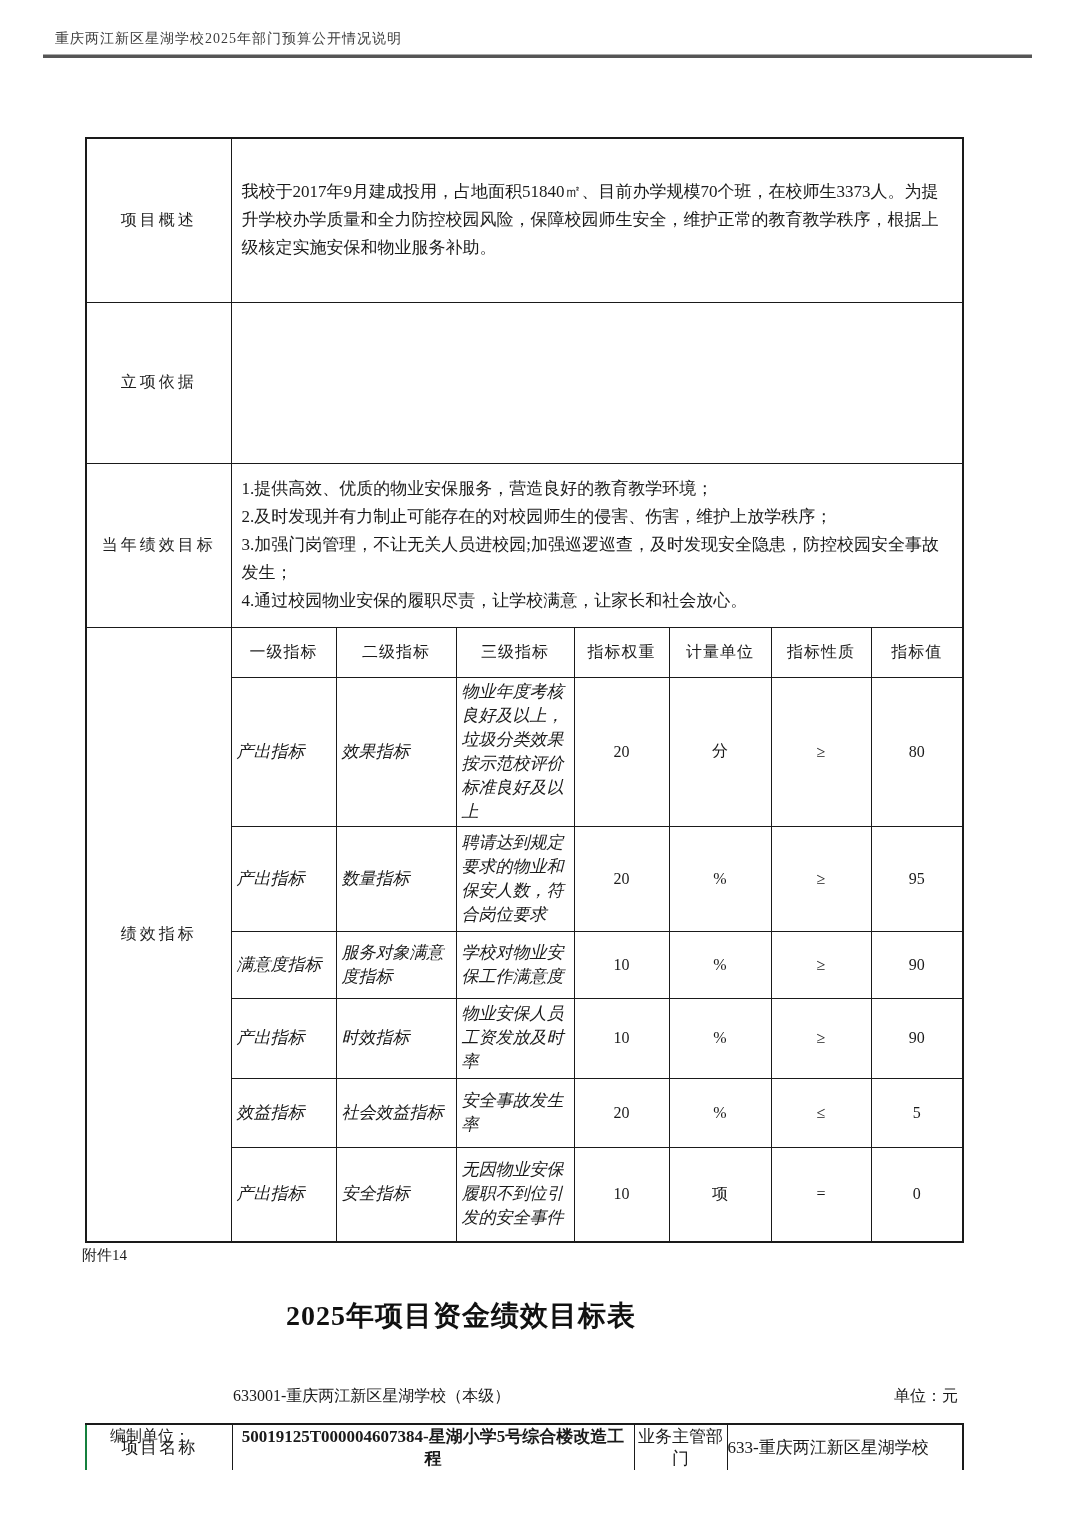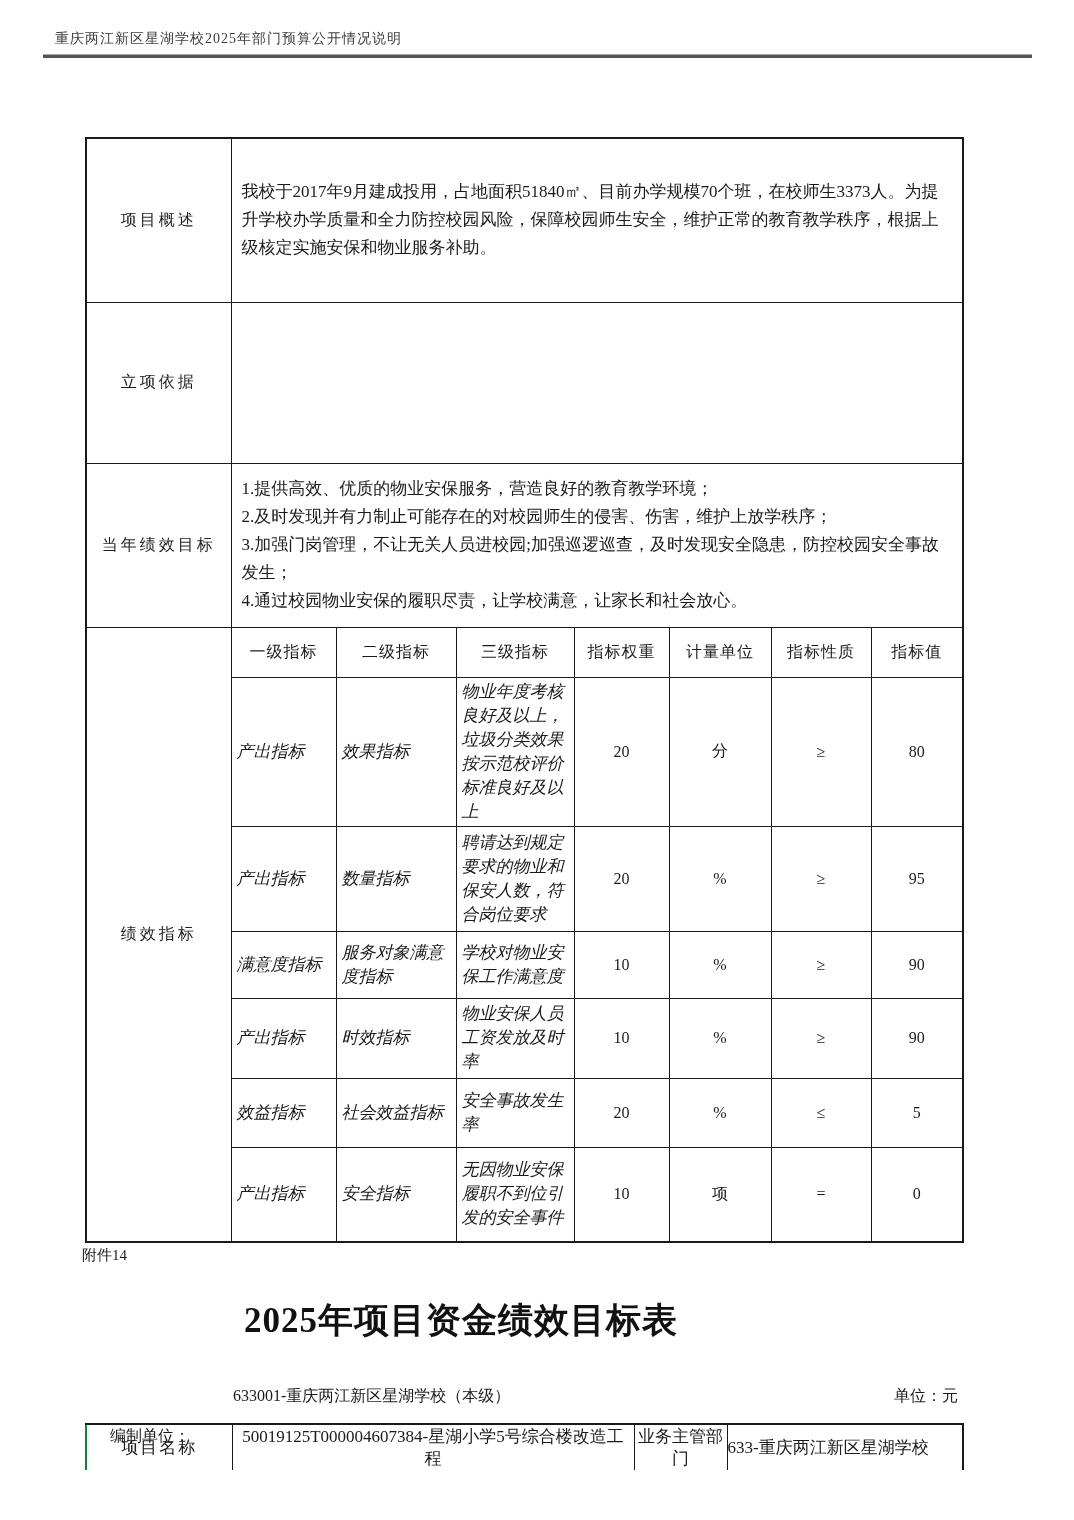--- a/index.html
+++ b/index.html
@@ -27,37 +27,37 @@
   }
   td.block-content { font-size:17px; line-height:28px; padding:6px 12px 6px 10px; text-align:left; }
   td.pre { white-space:pre-line; }
   table.main th { font-size:16px; font-weight:normal; text-align:center; letter-spacing:1px; }
   td.ind-left  { font-size:17px; line-height:24px; text-align:left; padding:2px 3px 2px 5px;font-style:italic; }
   td.ind-mid   { font-size:16px; text-align:center; }
   
   .attachment-label { position:absolute; left:82px; top:1246px; font-size:15px; }
   .table2-title {
     position:absolute; left:0; top:1297px; width:922px; text-align:center;
-    font-size:35px; font-weight:bold; letter-spacing:1px; color:#111;
+    font-size:28px; font-weight:bold; letter-spacing:1px; color:#111;
   }
   .unit-row { position:absolute; left:85px; top:1386px; width:877px; height:22px; font-size:16px; }
   .unit-label { position:absolute; left:25px; top:0;margin-top:40px; }
   .unit-value { position:absolute; left:148px; top:0; }
   .currency-label { position:absolute; right:4px; top:0; }
   table.bottom {
     position:absolute; left:85px; top:1423px; width:877px;
     border-collapse:collapse; table-layout:fixed;
     border-top:2px solid #1a1a1a; border-left:2px solid #15803d; border-right:2px solid #1a1a1a;
   }
   table.bottom td {
     border-left:1px solid #1a1a1a; border-right:1px solid #1a1a1a; border-bottom:none;
     vertical-align:middle; font-size:17px; line-height:22px; height:46px; overflow:hidden;
   }
   td.bt-label { text-align:center; letter-spacing:2px; font-size:16px; }
-  td.bt-name  { text-align:center; padding:0 4px; }
+  td.bt-name  { text-align:center; padding:0 4px;font-weight:bold; }
   td.bt-dept  { text-align:center; }
   td.bt-val   { text-align:left; padding-left:0; }
   .page-number { position:absolute; left:0; top:1482px; width:1074px; text-align:center; font-size:14px; color:#2a2a2a; }
 </style>
 </head>
 <body>
 
 <div class="page">
 
   <div class="doc-header-note">重庆两江新区星湖学校2025年部门预算公开情况说明</div>

